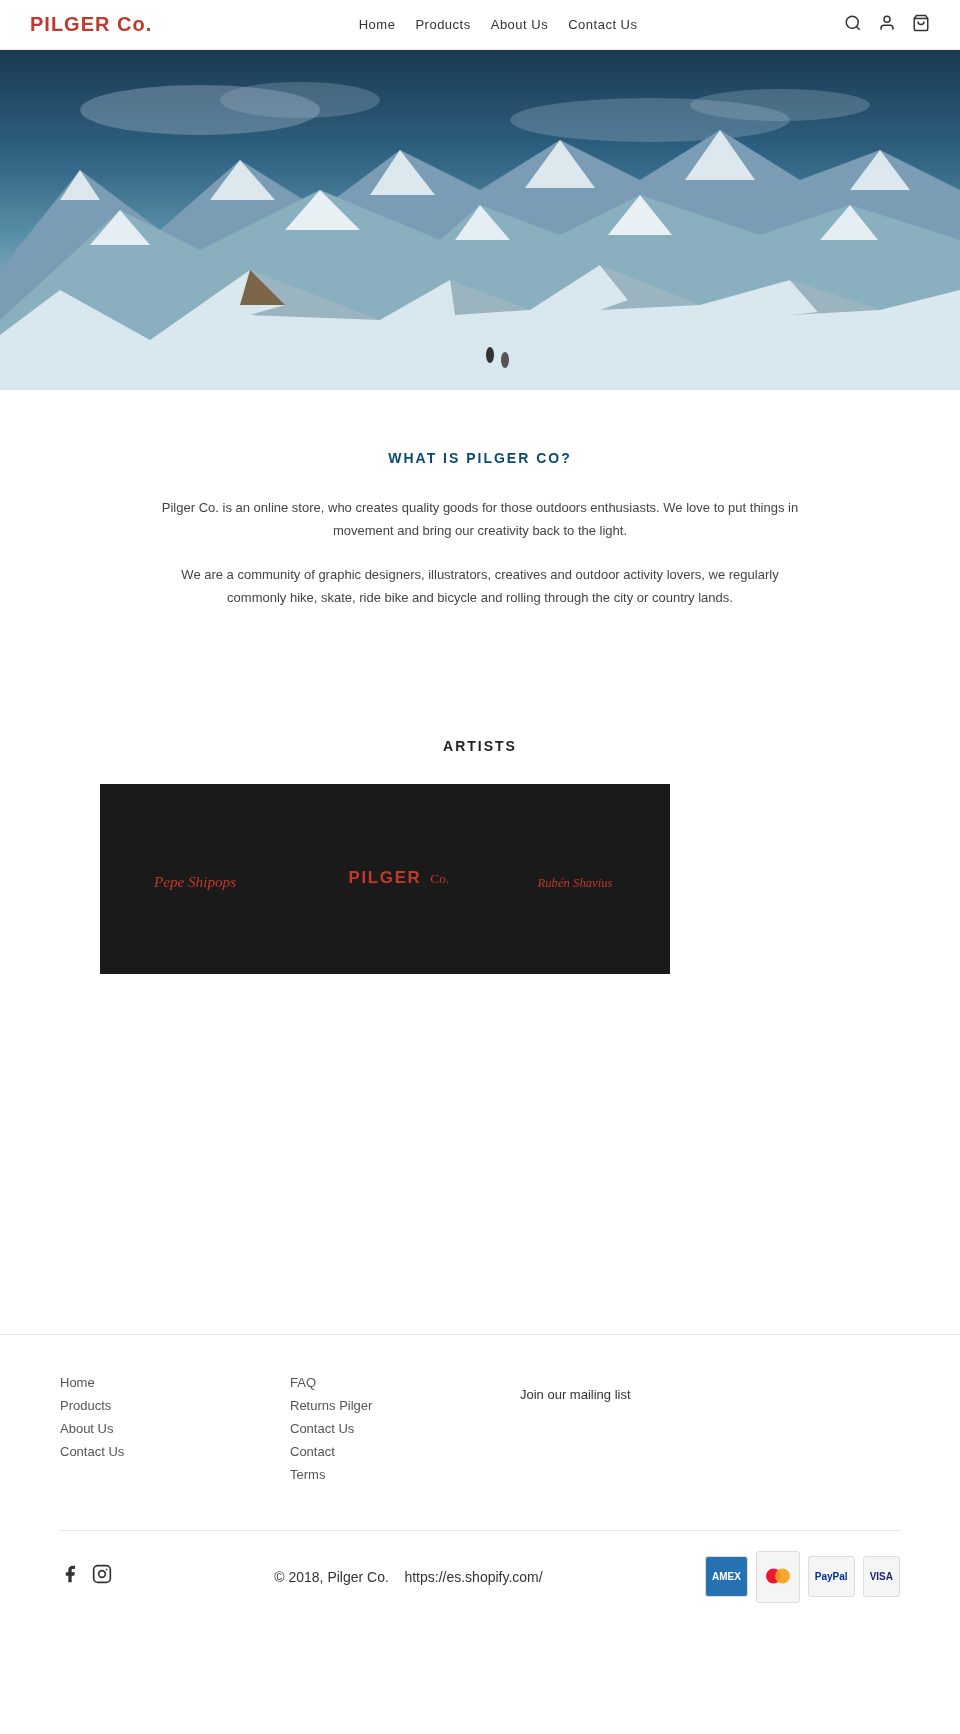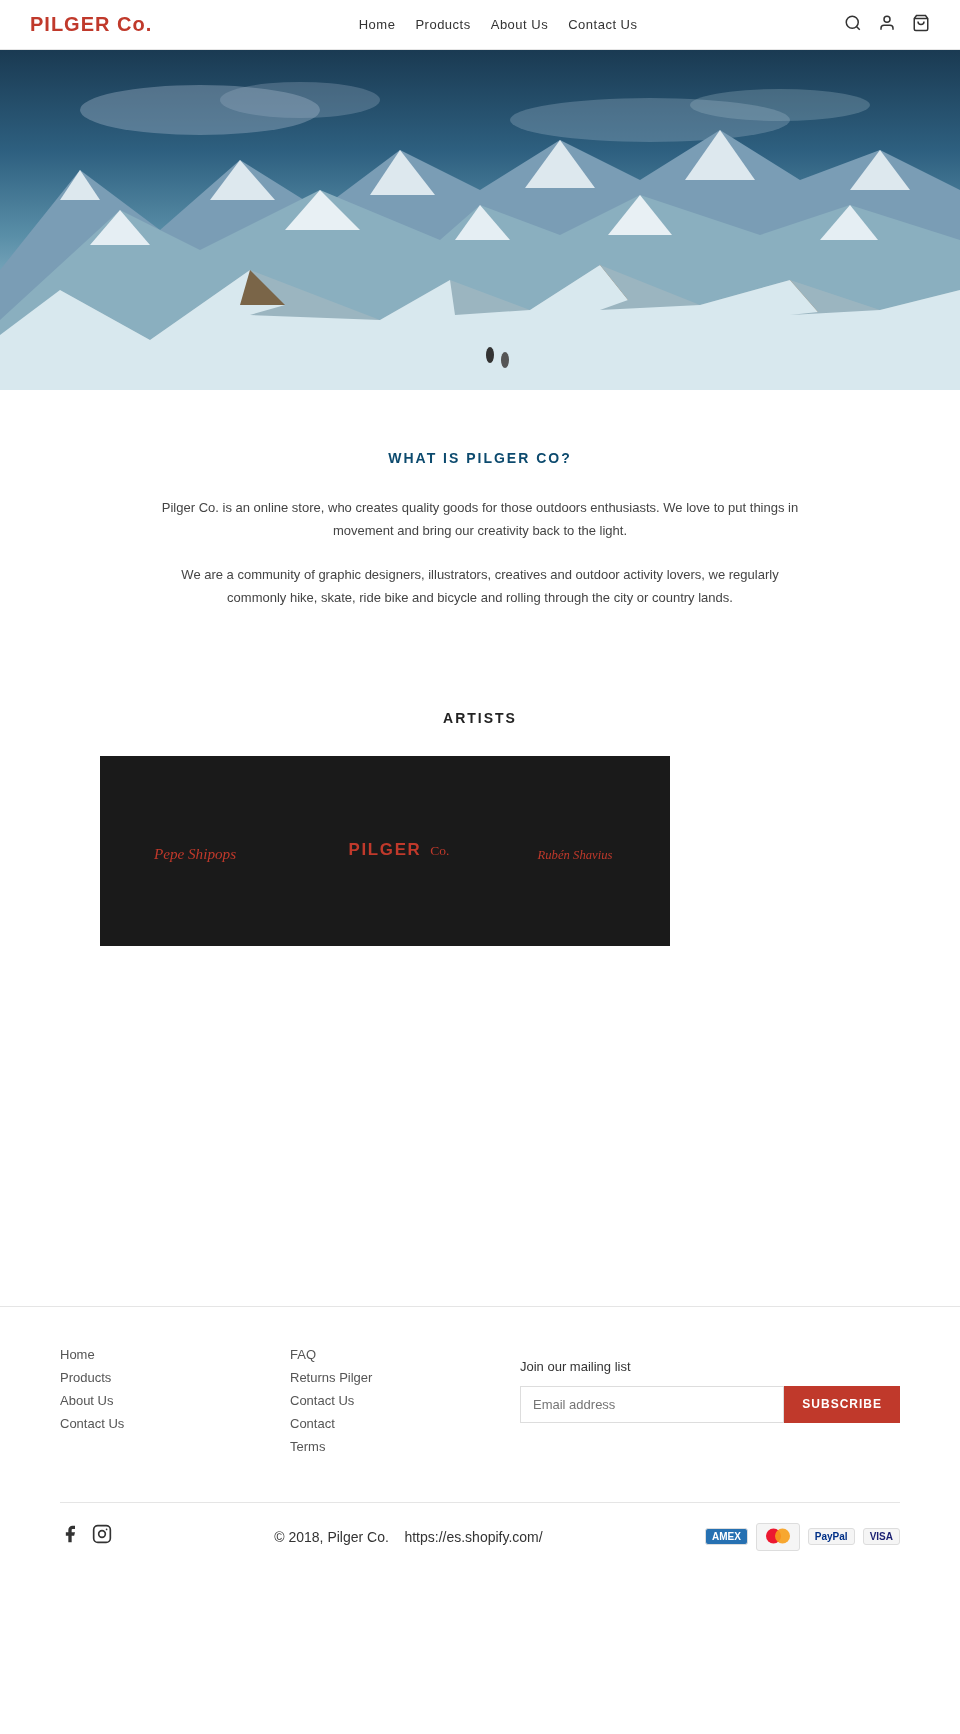--- a/index.html
+++ b/index.html
@@ -68,20 +68,21 @@
     .artists-section {
       text-align: center;
       padding: 40px 60px 60px;
     }
     .artists-section h2 {
       font-size: 14px;
       font-weight: bold;
       letter-spacing: 2px;
       margin-bottom: 30px;
       color: #222;
+      margin-top: 28px;
     }
     .artists-grid {
       display: grid;
       grid-template-columns: repeat(4, 1fr);
       gap: 0;
       max-width: 760px;
       margin: 0 auto;
     }
     .artist-card {
       background: #1a1a1a;
@@ -153,21 +154,21 @@
       align-items: center;
       justify-content: space-between;
     }
     .footer-social { display: flex; gap: 12px; }
     .footer-social span { font-size: 18px; cursor: pointer; color: #333; }
     .footer-payment { display: flex; gap: 8px; align-items: center; }
     .payment-icon {
       background: #f5f5f5;
       border: 1px solid #ddd;
       border-radius: 3px;
-      padding: 2px 6px;
+      padding: 14px 6px;
       font-size: 10px;
       color: #333;
       font-weight: bold;
     }
     .payment-icon.amex { background: #2671b2; color: #fff; }
     .payment-icon.mastercard { color: #555; }
     .payment-icon.paypal { color: #003087; }
     .payment-icon.visa { color: #1a1f71; }
   </style>
 </head>
@@ -309,24 +310,20 @@
     <div class="footer-col">
       <a>FAQ</a>
       <a>Returns Pilger</a>
       <a>Contact Us</a>
       <a>Contact</a>
       <a>Terms</a>
     </div>
 
     <div class="footer-newsletter">
       <h4>Join our mailing list</h4>
-      <div class="email-form">
-        <input type="email" placeholder="Email address" style="">
-        <button>SUBSCRIBE</button>
-      </div>
     </div>
   </div>
 
   <div class="footer-bottom">
     <div class="footer-social">
       <span>
         <svg width="20" height="20" viewBox="0 0 24 24" fill="#333">
           <path d="M18 2h-3a5 5 0 0 0-5 5v3H7v4h3v8h4v-8h3l1-4h-4V7a1 1 0 0 1 1-1h3z"></path>
         </svg>
       </span>

